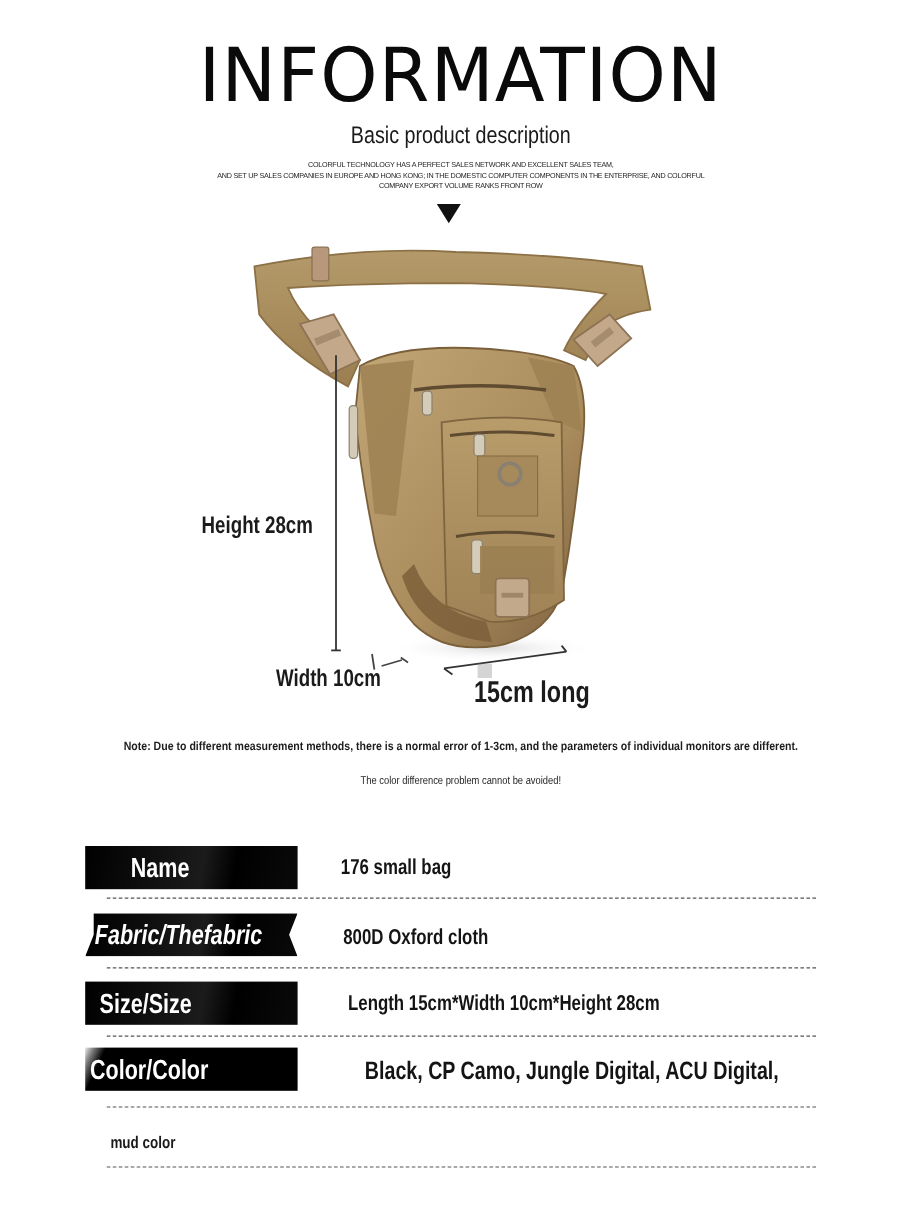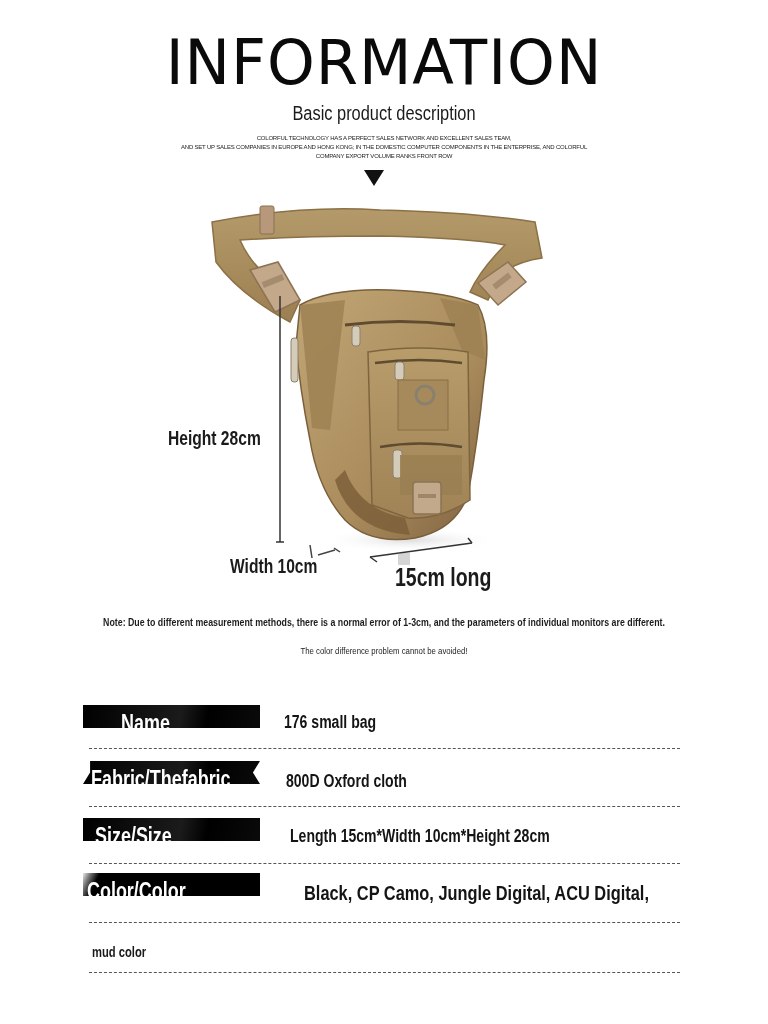--- a/index.html
+++ b/index.html
@@ -74,39 +74,39 @@
     .note2 {
       left: 0; width: 768px; top: 645px;
       text-align: center;
       font-size: 9.5px;
       color: #1d1d1d;
       transform: scaleX(0.82);
     }
 
     
     .row-label {
-      left: 83px;
+      left: 71px;
       width: 177px;
-      height: 23px;
+      height: 36px;
       background: linear-gradient(100deg, #000 0%, #1b1b1b 55%, #000 70%, #0a0a0a 100%);
       color: #fff;
       font-weight: bold;
       font-size: 23px;
       line-height: 36px;
       white-space: nowrap;
       overflow: hidden;
       box-sizing: border-box;
     }
     .row-label span {
       display: inline-block;
       transform: scaleX(0.78);
       transform-origin: left center;
     }
     .row-label.r1 span { margin-left: 38px; }
-    .row-label.r2 { clip-path: polygon(4% 0, 100% 0, 96% 50%, 100% 100%, 0 100%, 4% 50%); }
+    .row-label.r2 { clip-path: polygon(4% 0, 100% 0, 96% 50%, 100% 100%, 0 100%, 4% 50%); font-style: italic; }
     .row-label.r2 span { margin-left: 8px; }
     .row-label.r3 span { margin-left: 12px; }
     .row-label.r4 {
       background: linear-gradient(115deg, #eaeaea 0%, #777 4%, #000 9%, #000 100%);
     }
     .row-label.r4 span { margin-left: 4px; }
 
     .row-value {
       font-size: 18px;
       font-weight: bold;

